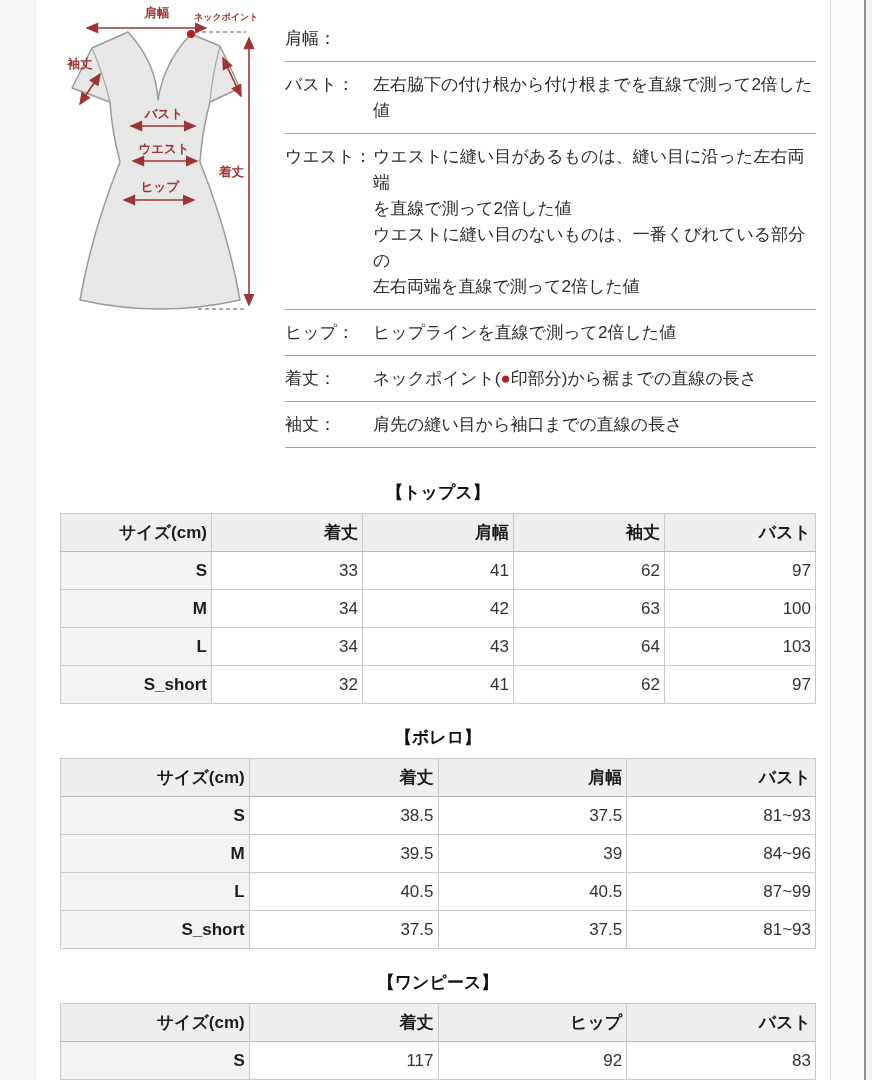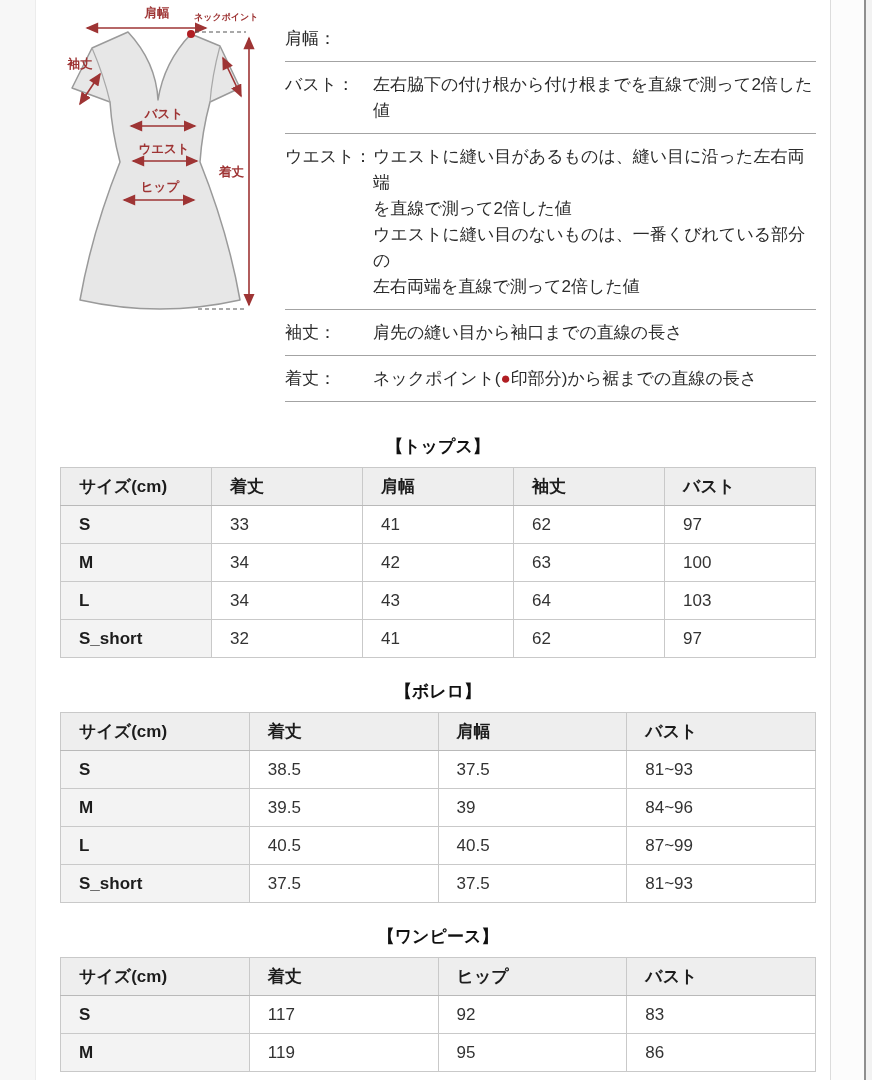--- a/index.html
+++ b/index.html
@@ -24,22 +24,22 @@
   .def-row { display:flex; padding:10px 0 9px; border-bottom:1px solid #a3a3a3; line-height:26px; }
   .def-term { width:88px; flex:none; color:#2b2b2b; }
   .def-desc { flex:1; color:#2b2b2b; }
   .dot-red { color:#b01e23; }
 
   
   .table-title { font-size:17px; font-weight:bold; color:#111; margin-top:22px; margin-bottom:9px;text-align:center; }
   .table-title.first { margin-top:33px; }
   table.size-table { width:756px; border-collapse:collapse; table-layout:fixed; font-size:17px; }
   table.size-table th, table.size-table td {
-      border:1px solid #c9c9c9; text-align:left; vertical-align:middle;
-      padding:8px 18px; line-height:21px; }
+      border:1px solid #c9c9c9; text-align:right; vertical-align:middle;
+      padding:8px 4px; line-height:21px; }
   table.size-table thead th { background:#eeeeee; color:#1c1c1c; font-weight:bold; border-bottom-color:#b9b9b9; }
   table.size-table tbody th { background:#f3f3f3; color:#1c1c1c; font-weight:bold; }
   table.size-table tbody td { background:#ffffff; color:#333; font-weight:normal; }
 
   
   .dia-label { font-size:12.5px; font-weight:bold; fill:#9e3434; }
   .dia-label-sm { font-size:9px; font-weight:bold; fill:#9e3434; }
 </style>
 </head>
 <body>
@@ -106,26 +106,30 @@
         <div class="def-row">
           <div class="def-term">ウエスト：</div>
           <div class="def-desc">
             <div>ウエストに縫い目があるものは、縫い目に沿った左右両端</div>
             <div>を直線で測って2倍した値</div>
             <div>ウエストに縫い目のないものは、一番くびれている部分の</div>
             <div>左右両端を直線で測って2倍した値</div>
           </div>
         </div>
         <div class="def-row">
+          <div class="def-term">ヒップ：</div>
+          <div class="def-desc">ヒップラインを直線で測って2倍した値</div>
+        </div>
+        <div class="def-row">
+          <div class="def-term">着丈：</div>
+          <div class="def-desc"><span>ネックポイント(</span><span class="dot-red">●</span><span>印部分)から裾までの直線の長さ</span></div>
+        </div>
+        <div class="def-row">
           <div class="def-term">袖丈：</div>
           <div class="def-desc">肩先の縫い目から袖口までの直線の長さ</div>
-        </div>
-        <div class="def-row">
-          <div class="def-term">着丈：</div>
-          <div class="def-desc"><span>ネックポイント(</span><span class="dot-red">●</span><span>印部分)から裾までの直線の長さ</span></div>
         </div>
       </div>
     </div>
 
     <div class="table-title first">【トップス】</div>
     <table class="size-table">
       <colgroup>
           <col style="width:20%">
           <col style="width:20%">
           <col style="width:20%">

